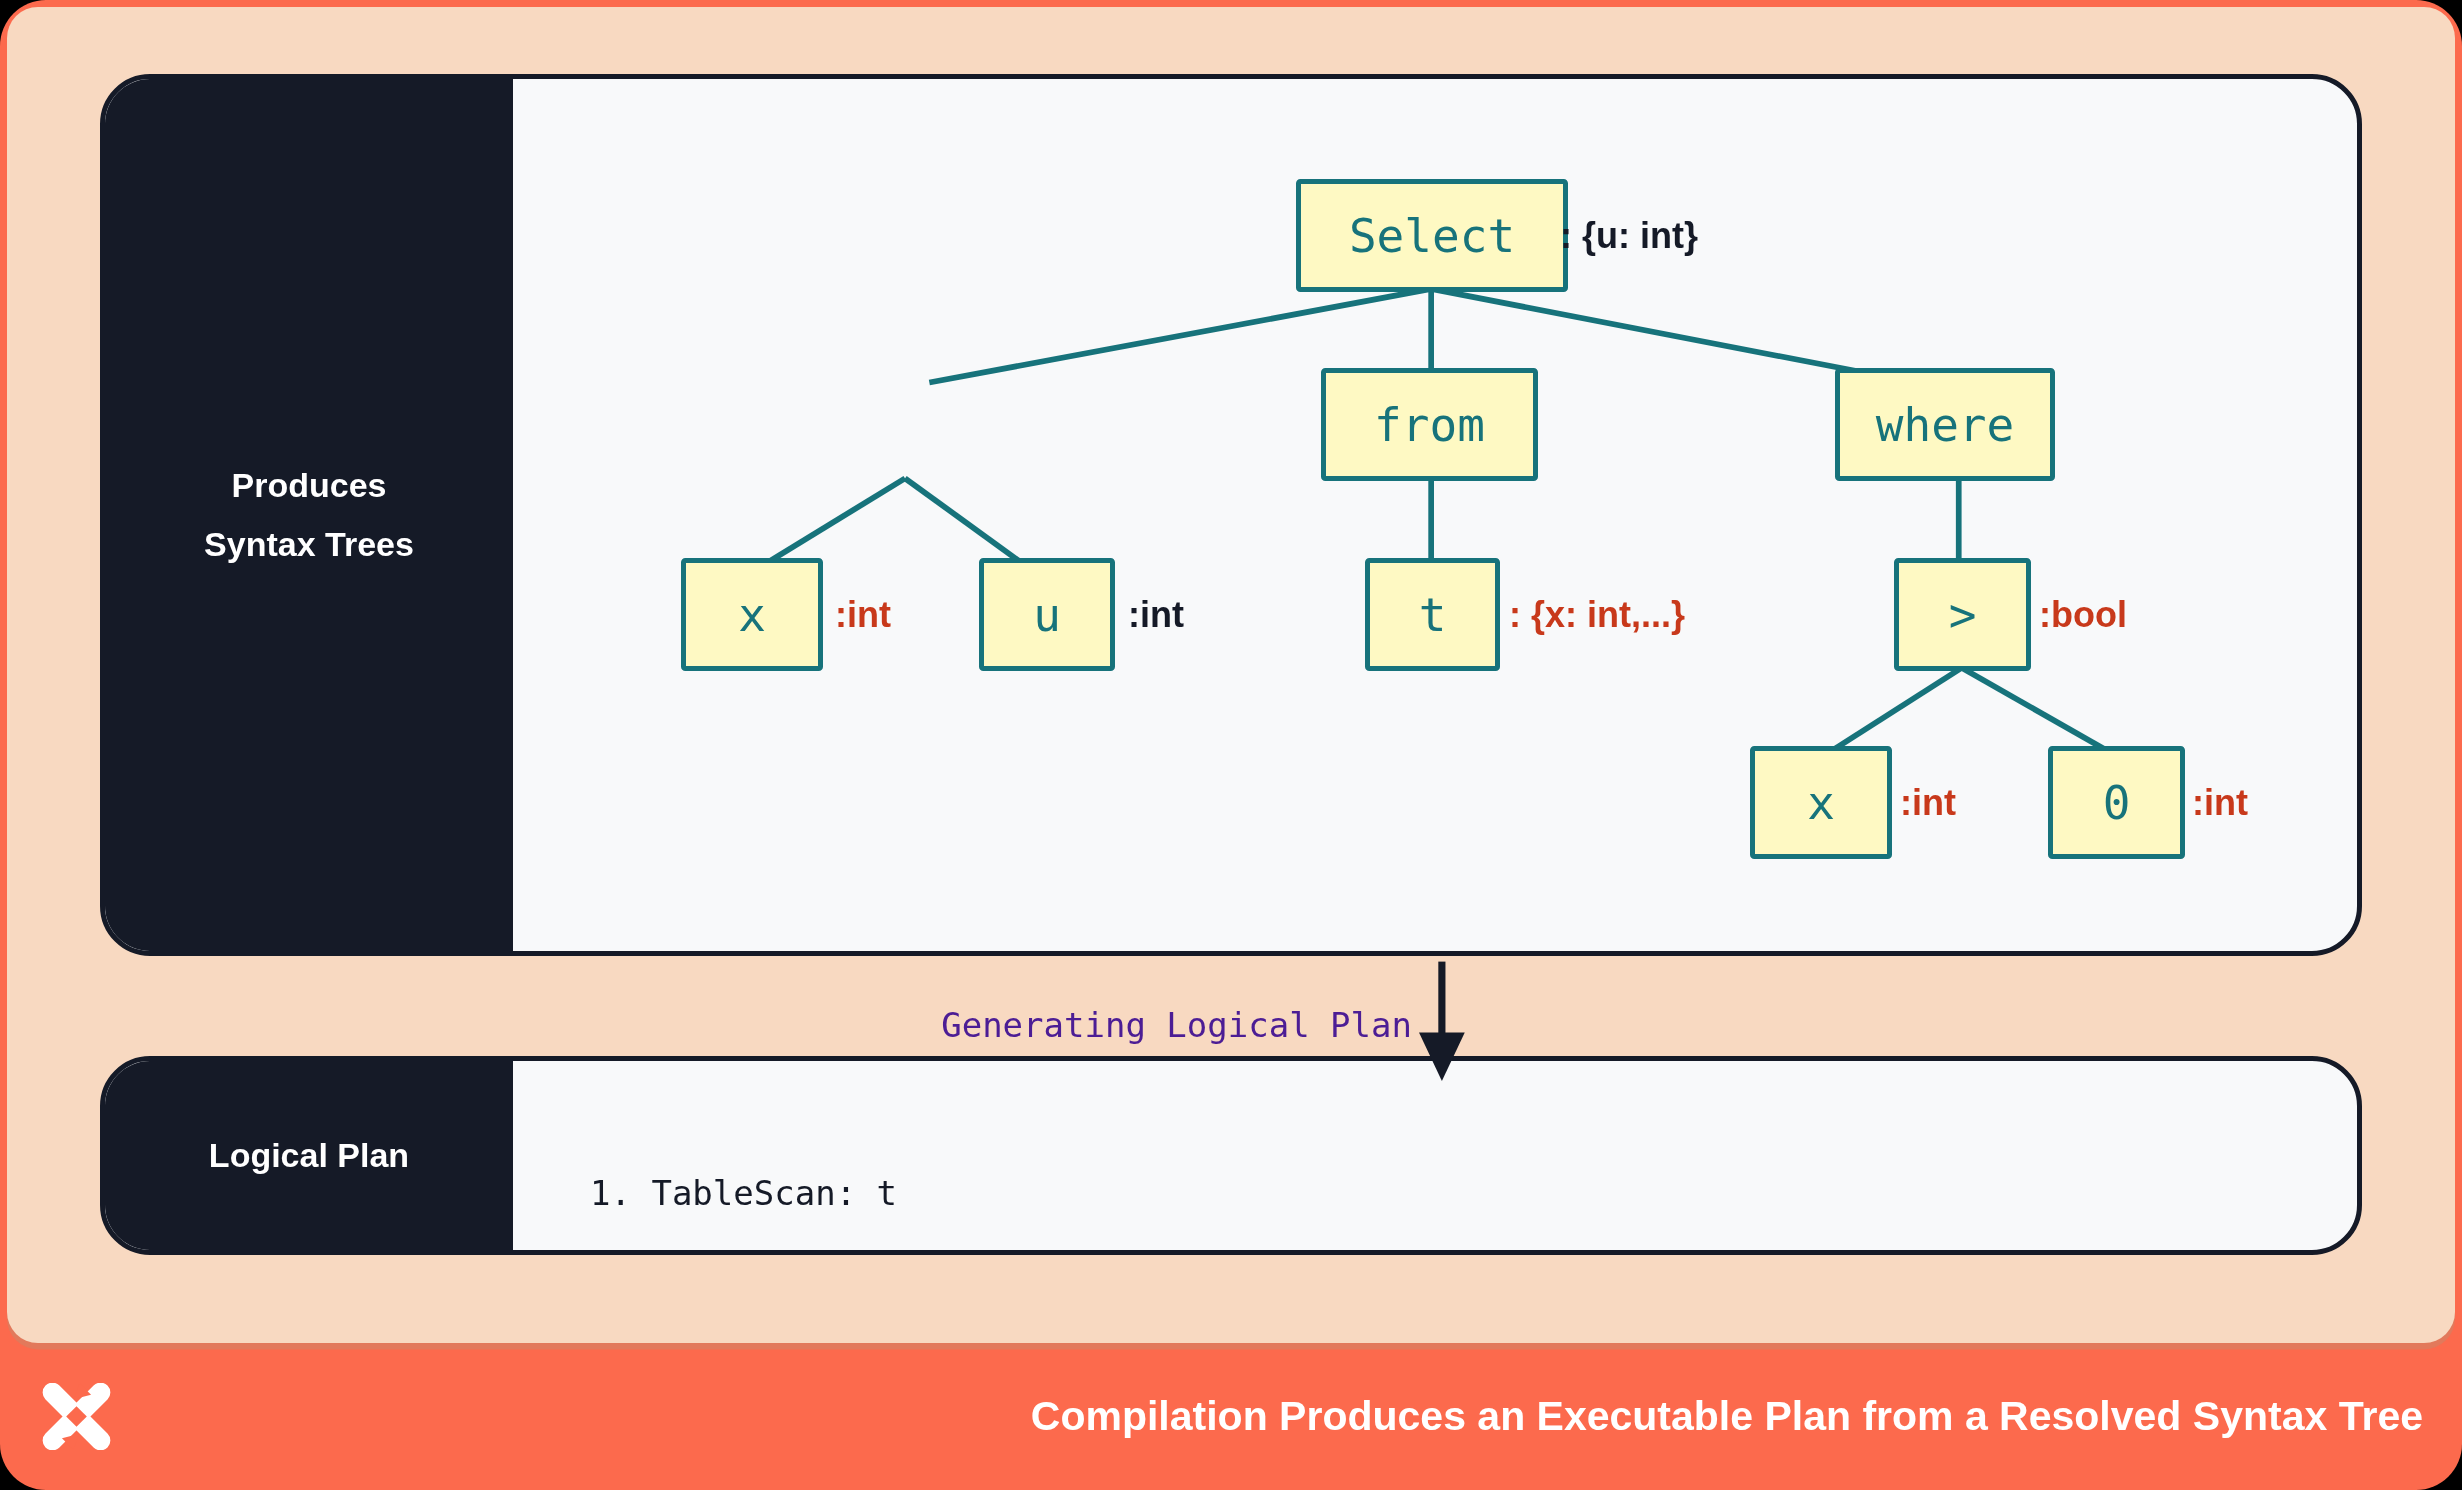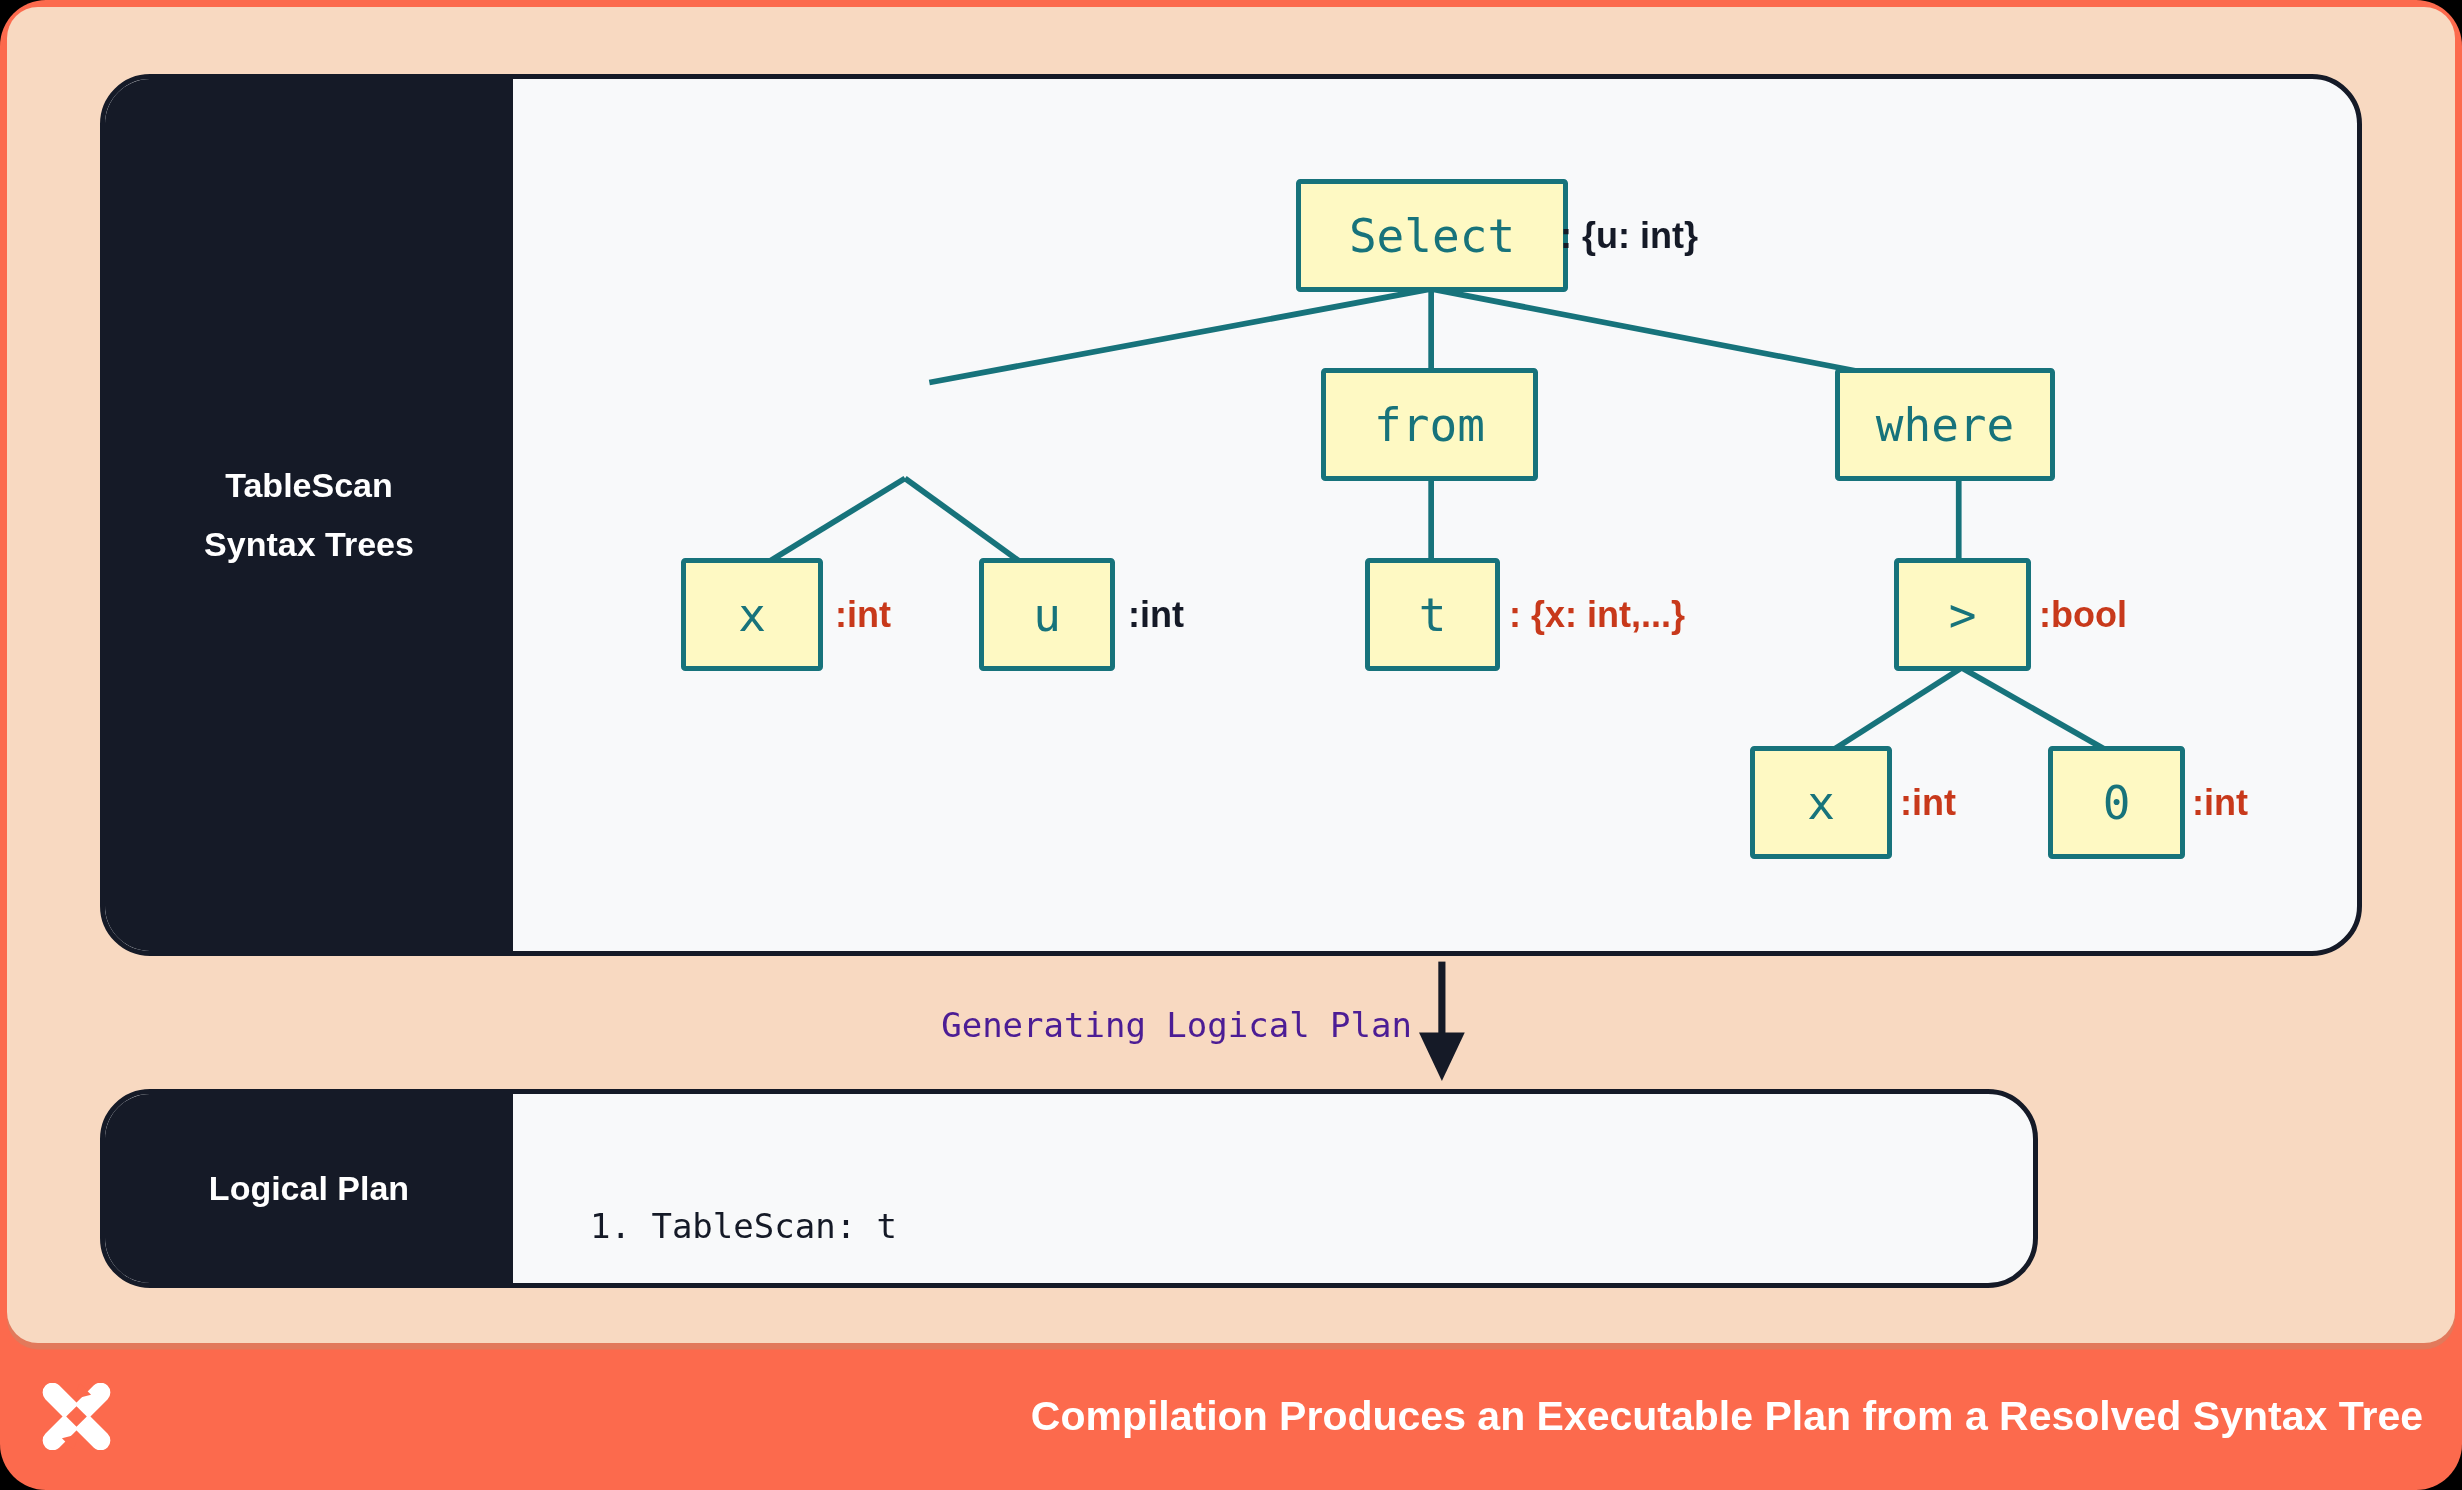--- a/index.html
+++ b/index.html
@@ -11,21 +11,21 @@
   .peach{
     position:absolute;left:7.1px;top:7.1px;width:2448px;height:1336px;
     background:#F8D9C1;border-radius:31px;box-shadow:0 6.4px 0 0 #E2795B;
     z-index:0;
   }
   .card{
     position:absolute;box-sizing:border-box;background:#F8F9FA;
     border:5.7px solid #151A27;border-radius:50px;overflow:hidden;z-index:1;
   }
   .card-rst{left:100px;top:74px;width:2262px;height:882px;}
-  .card-plan{left:100px;top:1089px;width:1938px;height:199px;}
+  .card-plan{left:100px;top:1056px;width:2262px;height:199px;}
   .sidebar{
     position:absolute;left:0;top:0;bottom:0;width:408px;background:#151A27;
     display:flex;align-items:center;justify-content:center;
   }
   .sidebar-title{
     color:#FFFFFF;font-weight:bold;font-size:34px;line-height:1.75;
     text-align:center;display:flex;flex-direction:column;
   }
   .steps{
     position:absolute;left:485px;top:10px;
@@ -63,21 +63,21 @@
 </head>
 <body>
 
 <div id="canvas">
 
   <div class="peach"></div>
 
   <section class="card card-rst">
     <div class="sidebar">
       <div class="sidebar-title">
-        <span>TableScan</span>
+        <span>Produces</span>
         <span>Syntax Trees</span>
       </div>
     </div>
   </section>
 
   <svg class="connectors" width="2462" height="1490" viewBox="0 0 3444 2084">
     <g stroke="#17737B" stroke-width="8" fill="none">
       <line x1="2002" y1="404" x2="2002" y2="530"></line>
       <line x1="2002" y1="404" x2="1300" y2="535"></line>
       <line x1="2002" y1="404" x2="2680" y2="535"></line>

